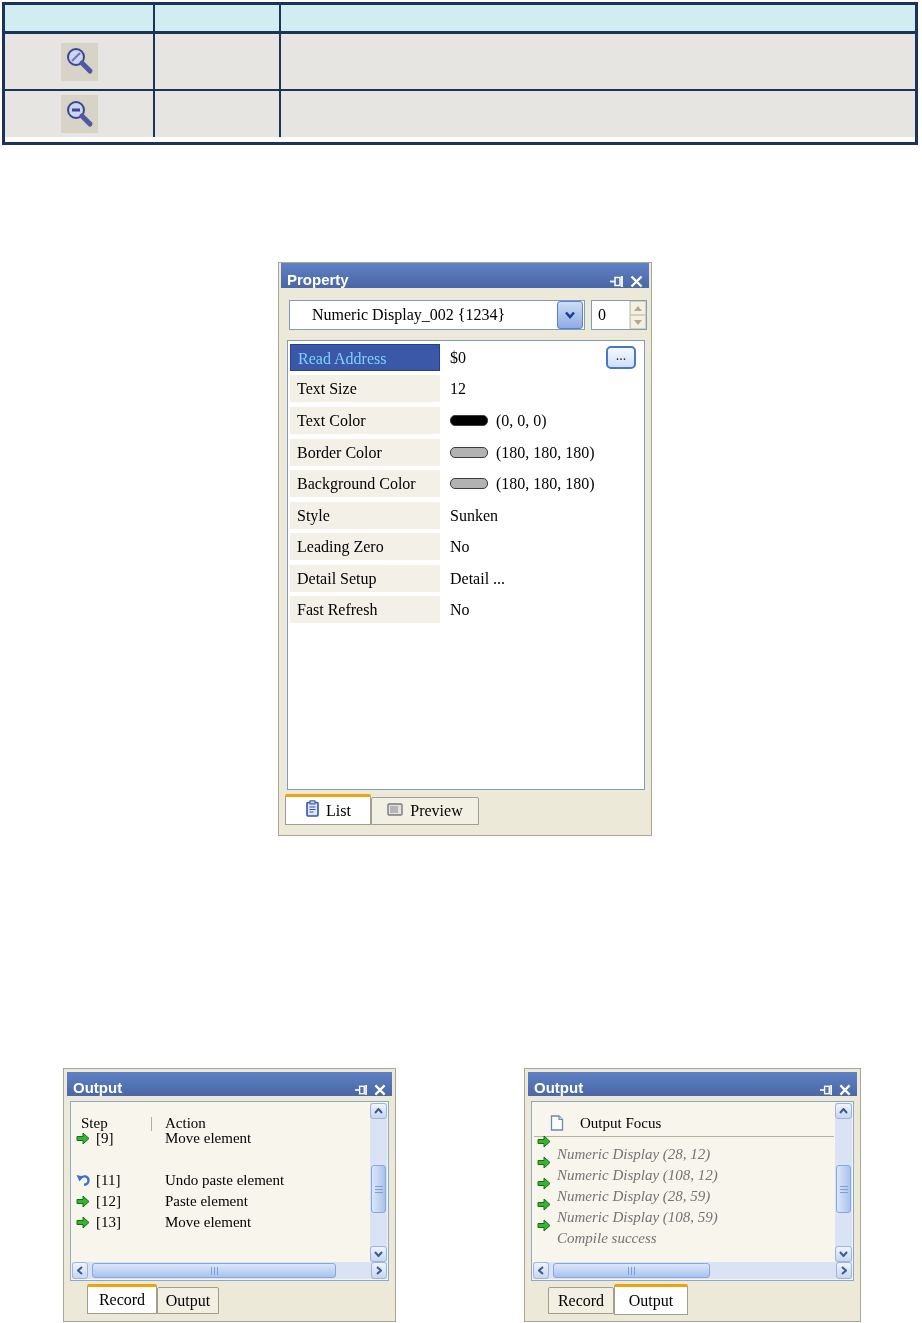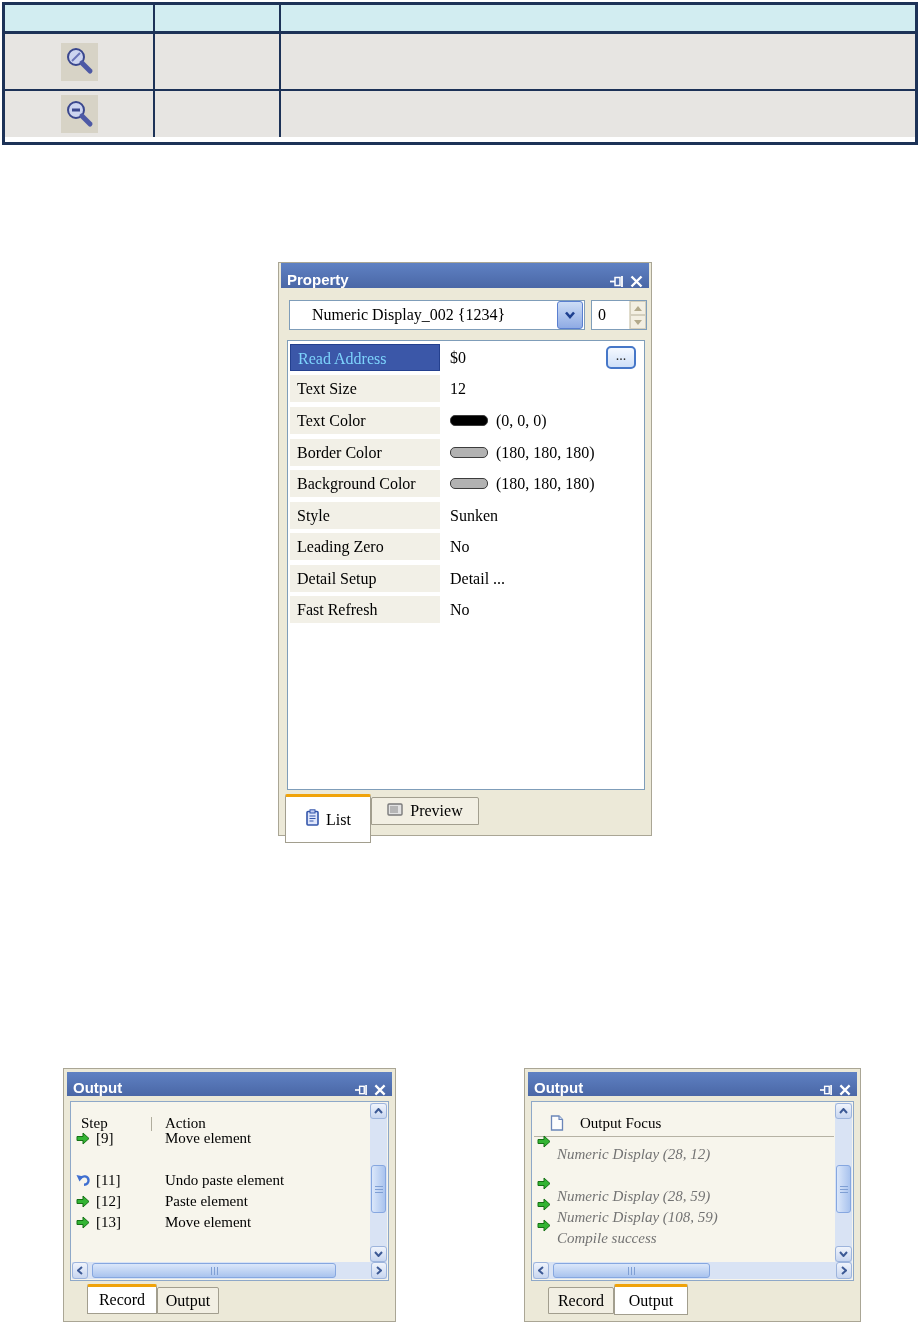--- a/index.html
+++ b/index.html
@@ -229,21 +229,21 @@
         <div class="pg-label">Detail Setup</div>
         <div class="pg-val">Detail ...</div>
       </div>
       <div class="pg-row" style="top:255px">
         <div class="pg-label">Fast Refresh</div>
         <div class="pg-val">No</div>
       </div>
     </div>
 
     <div class="tabs prop-tabs">
-      <div class="tab active" style="width:86px;height:49px;">
+      <div class="tab active" style="width:86px;height:31px;">
         <span>
           <svg width="15" height="17" viewBox="0 0 15 17">
             <rect x="2" y="2.5" width="11" height="13.5" rx="1" fill="#dfe6fb" stroke="#3355aa" stroke-width="1.6"></rect>
             <rect x="5" y="0.8" width="5" height="3.2" fill="#c3cdf2" stroke="#3355aa" stroke-width="1"></rect>
             <path d="M4.5 7 h6 M4.5 9.5 h6 M4.5 12 h4" stroke="#3355aa" stroke-width="1" fill="none"></path>
           </svg>
         </span>
         <span>List</span>
       </div>
       <div class="tab inactive" style="width:108px;height:28px;">
@@ -386,20 +386,26 @@
             </svg>
           </span>
           <span style="position:absolute;left:46px;top:2px;">Output Focus</span>
         </div>
         <div class="o-row" style="top:28px">
           <span class="ric"><svg width="14" height="13" viewBox="0 0 14 13">
                 <polygon points="1,4.5 7,4.5 7,1 13,6.5 7,12 7,8.5 1,8.5" fill="#33b433" stroke="#157015" stroke-width="1"></polygon>
               </svg></span>
           <span class="rtext">Numeric Display (28, 12)</span>
         </div>
+        <div class="o-row" style="top:49px">
+          <span class="ric"><svg width="14" height="13" viewBox="0 0 14 13">
+                <polygon points="1,4.5 7,4.5 7,1 13,6.5 7,12 7,8.5 1,8.5" fill="#33b433" stroke="#157015" stroke-width="1"></polygon>
+              </svg></span>
+          <span class="rtext">Numeric Display (108, 12)</span>
+        </div>
         <div class="o-row" style="top:70px">
           <span class="ric"><svg width="14" height="13" viewBox="0 0 14 13">
                 <polygon points="1,4.5 7,4.5 7,1 13,6.5 7,12 7,8.5 1,8.5" fill="#33b433" stroke="#157015" stroke-width="1"></polygon>
               </svg></span>
           <span class="rtext">Numeric Display (28, 59)</span>
         </div>
         <div class="o-row" style="top:91px">
           <span class="ric"><svg width="14" height="13" viewBox="0 0 14 13">
                 <polygon points="1,4.5 7,4.5 7,1 13,6.5 7,12 7,8.5 1,8.5" fill="#33b433" stroke="#157015" stroke-width="1"></polygon>
               </svg></span>

